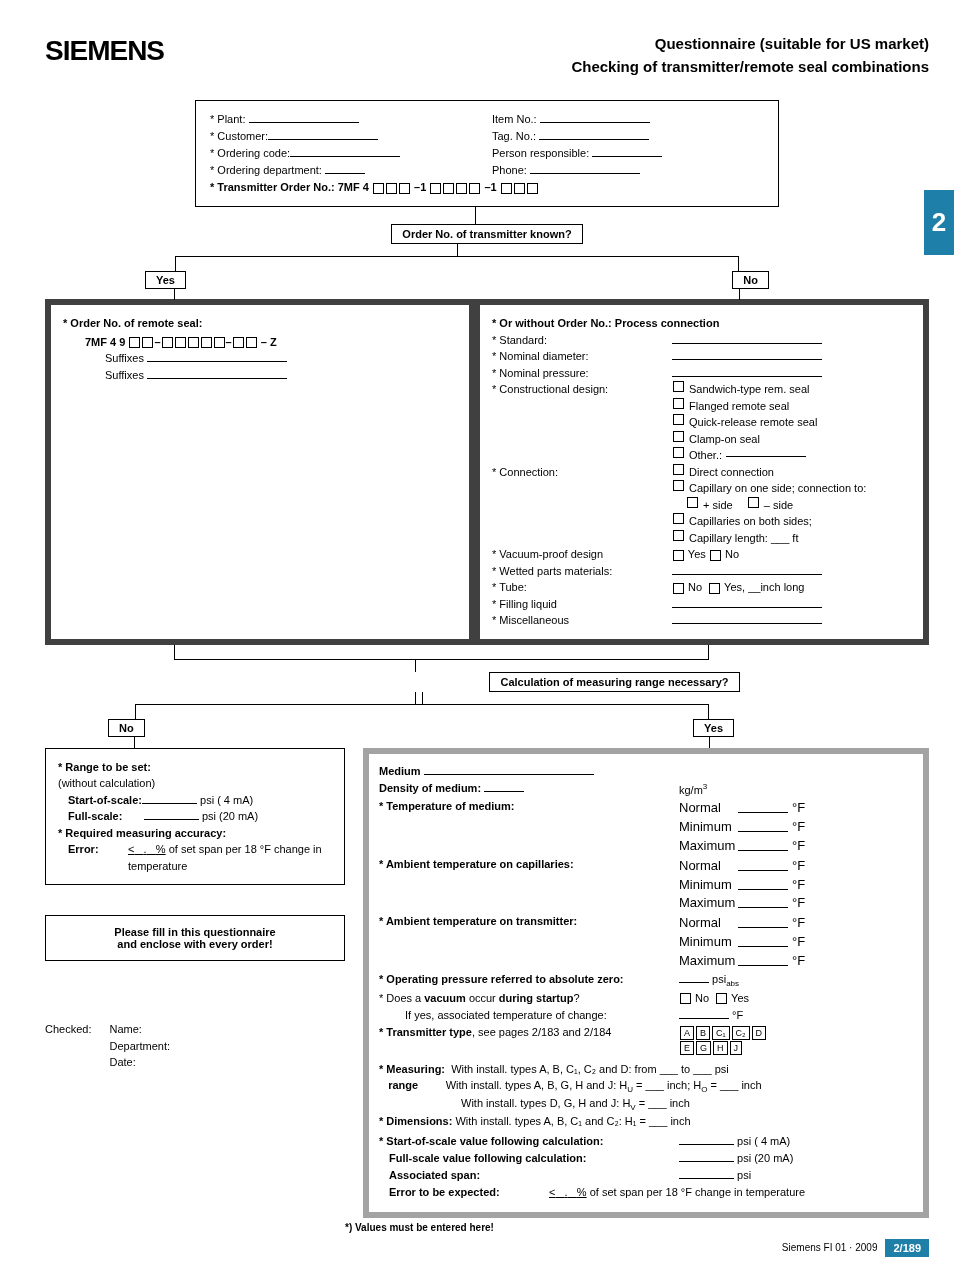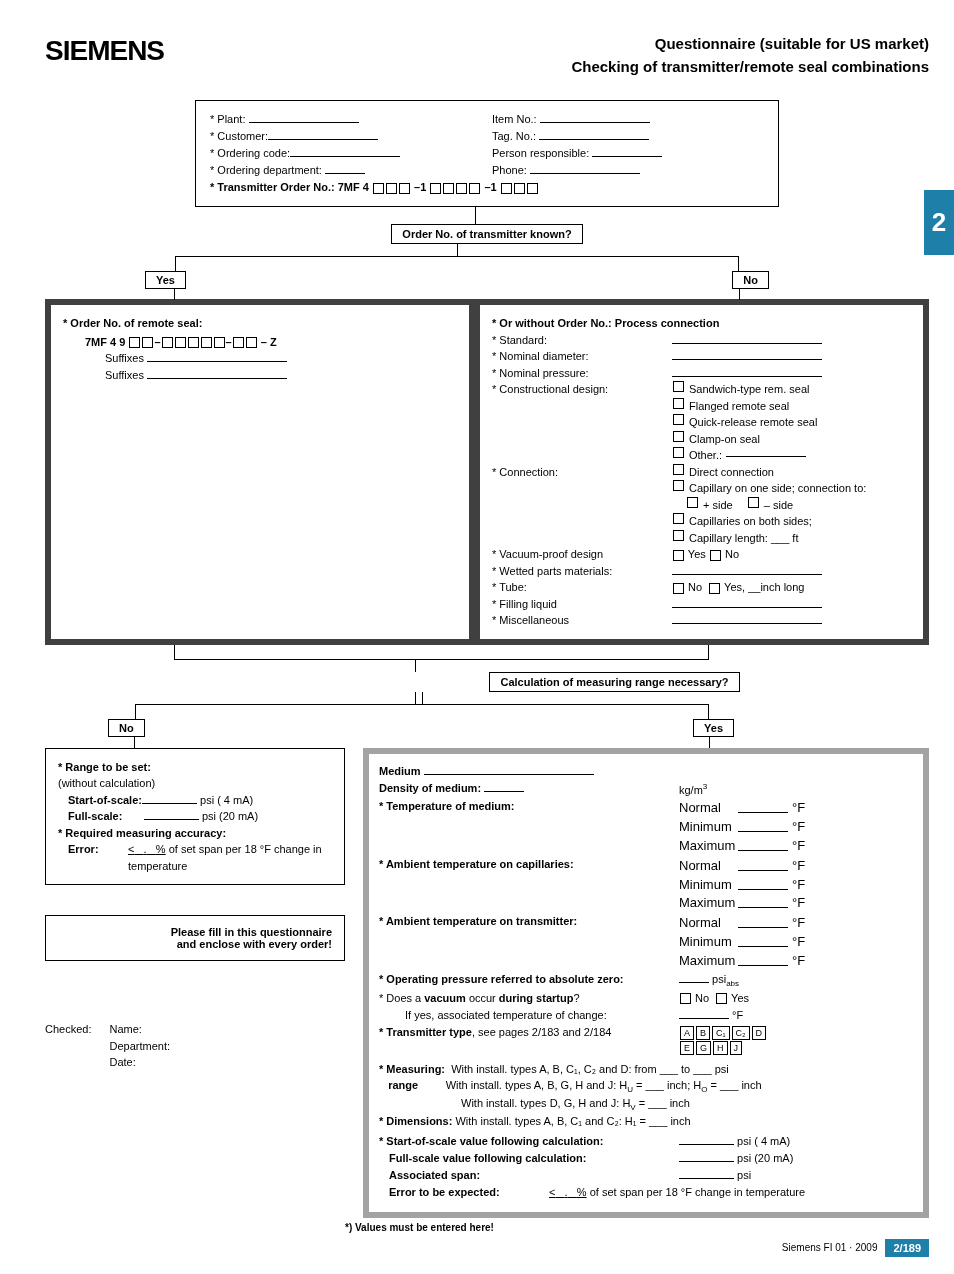--- a/index.html
+++ b/index.html
@@ -31,21 +31,21 @@
   .twocol > div { flex: 1; }
   .panel { border: 6px solid #404040; padding: 10px 12px; font-size: 11px; line-height: 1.5; }
   .panel.left { margin-right: -1px; }
   .panel .subrow { display: flex; }
   .panel .lbl { width: 180px; }
   .panel .val { flex: 1; }
   .chkline { display: flex; align-items: flex-start; gap: 4px; }
   .indent { margin-left: 14px; }
   .bold { font-weight: bold; }
   .sec2-left { border: 1px solid #000; padding: 10px 12px; font-size: 11px; line-height: 1.5; margin-bottom: 30px; }
-  .enclose { border: 1px solid #000; padding: 10px 12px; font-size: 11px; font-weight: bold; text-align: right; margin-top: 29px; }
+  .enclose { border: 1px solid #000; padding: 10px 12px; font-size: 11px; font-weight: bold; text-align: center; margin-top: 29px; }
   .checked-block { margin-top: 60px; font-size: 11px; line-height: 1.5; display:flex; gap:18px;}
   .rightpanel { border: 6px solid #a3a3a3; padding: 10px 10px; font-size: 11px; line-height: 1.45; }
   .rightpanel .rrow { display: flex; align-items: flex-start; margin-bottom: 1px; }
   .rightpanel .rlbl { flex: 0 0 300px; }
   .rightpanel .rval { flex: 1; }
   .trio { display: flex; gap: 4px; font-size: 13px; align-items:center;}
   .trio span.k { width: 55px; }
   .trio span.b { display:inline-block; border-bottom:1px solid #000; width:50px; height:9px;}
   .ibox { display:inline-block; border:1px solid #000; padding:0 3px; font-size:9px; line-height:12px; margin:0 1px;}
   .footer { display: flex; justify-content: space-between; align-items: center; margin-top: 6px; font-size: 10px; }

